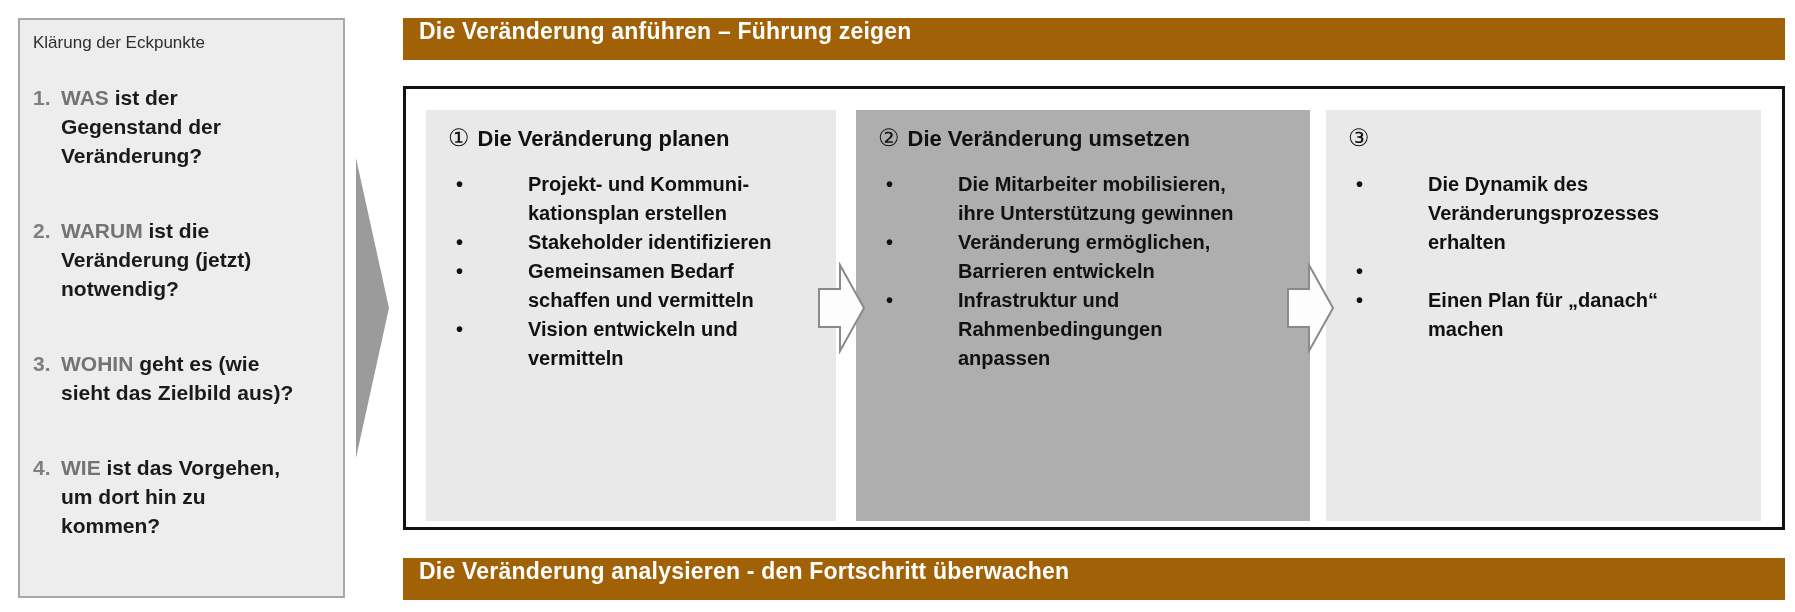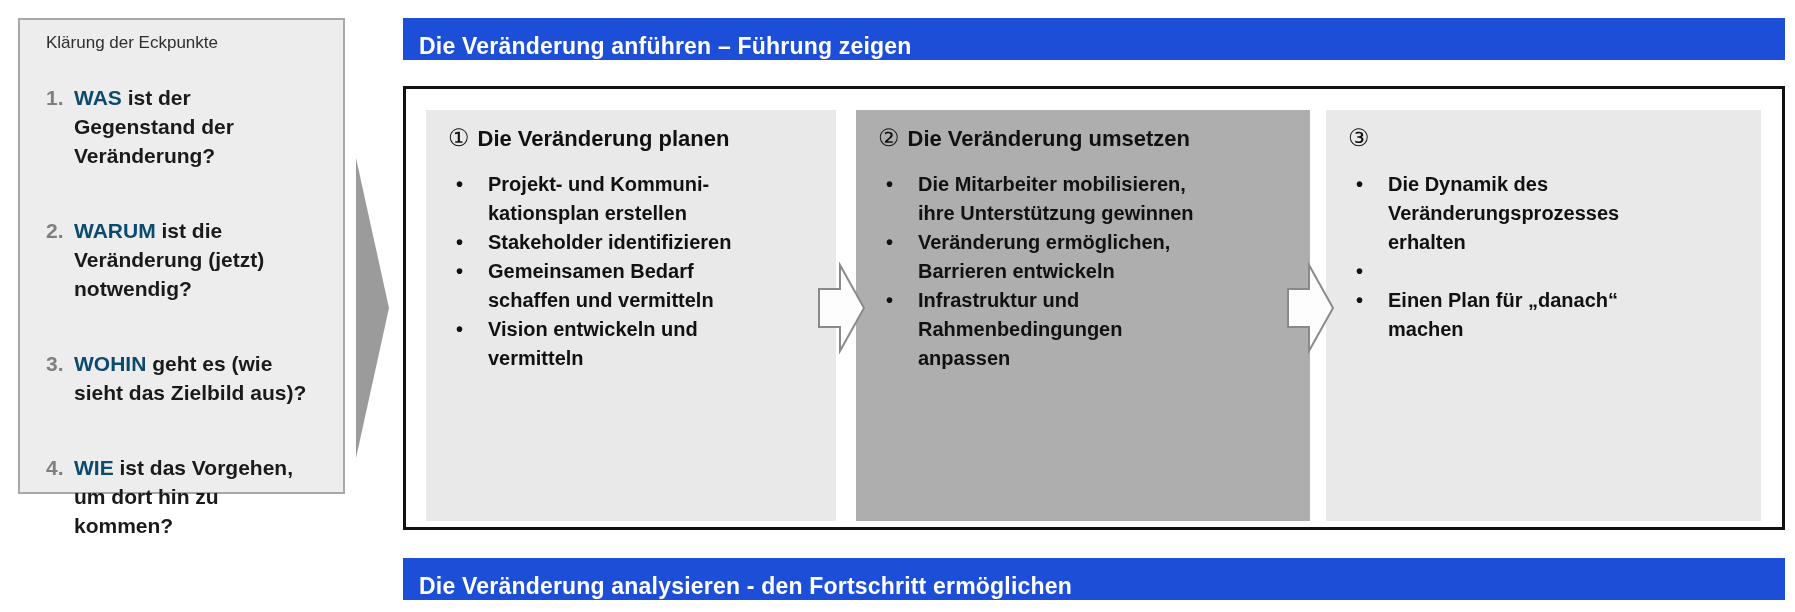--- a/index.html
+++ b/index.html
@@ -8,51 +8,51 @@
     font-family: "Liberation Sans", sans-serif;
     width: 1795px; height: 612px;
     position: relative;
     overflow: hidden;
   }
   .canvas { position: absolute; inset: 0; width: 1795px; height: 612px; }
 
   
   .left-panel {
     position: absolute; left: 18px; top: 18px;
-    width: 327px; height: 476px;
+    width: 327px; height: 580px;
     background: #ededed;
     border: 2px solid #a8a8a8;
-    padding: 13px 18px 0 26px;
+    padding: 13px 18px 0 13px;
   }
   .left-panel-title {
     font-size: 17px; font-weight: 400; color: #2f2f2f;
     margin-bottom: 30px;
   }
   .q-item {
     display: flex;
     font-size: 21px; font-weight: 700;
     line-height: 29px; color: #1a1a1a;
     margin-bottom: 46px;
   }
   .q-num { width: 28px; flex: 0 0 28px; color: #7f7f7f; }
   .q-body { flex: 1; white-space: pre-line; }
-  .q-keyword { color: #0c4a6e; }
+  .q-keyword { color: #737373; }
 
   
   .big-arrow {
     position: absolute; left: 356px; top: 158px;
     width: 33px; height: 300px;
   }
 
   
   .band {
     position: absolute; left: 403px; width: 1382px; height: 42px;
-    background: #1d4ed8;
+    background: #a16207;
     color: #ffffff; font-size: 23px; font-weight: 700;
-    display: flex; align-items: flex-end;
+    display: flex; align-items: flex-start;
     padding-left: 16px;
     letter-spacing: 0.2px;
   }
   .band-top { top: 18px; }
   .band-bottom { top: 558px; }
 
   
   .main-box {
     position: absolute; left: 403px; top: 86px;
     width: 1382px; height: 444px;
@@ -76,21 +76,21 @@
   .phase-number {
     font-weight: 400; font-size: 24px; margin-right: 8px;
   }
   .bullet-list { margin-top: 18px; list-style: none; }
   .bullet-item {
     display: flex;
     font-size: 20px; font-weight: 700; color: #111111;
     line-height: 29px;
   }
   .bullet-dot { flex: 0 0 40px; width: 40px; padding-left: 8px; }
-  .bullet-text { flex: 1; white-space: pre-line; }
+  .bullet-text { flex: 1; white-space: pre-line; margin-left: 40px; }
 
   
   .flow-arrow {
     position: absolute; top: 262px;
     width: 48px; height: 92px;
   }
   .flow-arrow-1 { left: 818px; }
   .flow-arrow-2 { left: 1287px; }
 </style>
 </head>
@@ -216,16 +216,16 @@
   </div>
 
   <svg class="flow-arrow flow-arrow-1" viewBox="0 0 48 92" preserveAspectRatio="none">
     <polygon points="1,27 22,27 22,3 46,46 22,89 22,65 1,65" fill="#fdfdfd" stroke="#8a8a8a" stroke-width="2" stroke-linejoin="miter"></polygon>
   </svg>
   <svg class="flow-arrow flow-arrow-2" viewBox="0 0 48 92" preserveAspectRatio="none">
     <polygon points="1,27 22,27 22,3 46,46 22,89 22,65 1,65" fill="#fdfdfd" stroke="#8a8a8a" stroke-width="2" stroke-linejoin="miter"></polygon>
   </svg>
 
   <div class="band band-bottom">
-    <span>Die Veränderung analysieren  - den Fortschritt ermöglichen</span>
+    <span>Die Veränderung analysieren  - den Fortschritt überwachen</span>
   </div>
 
 </div>
 
 </body></html>

